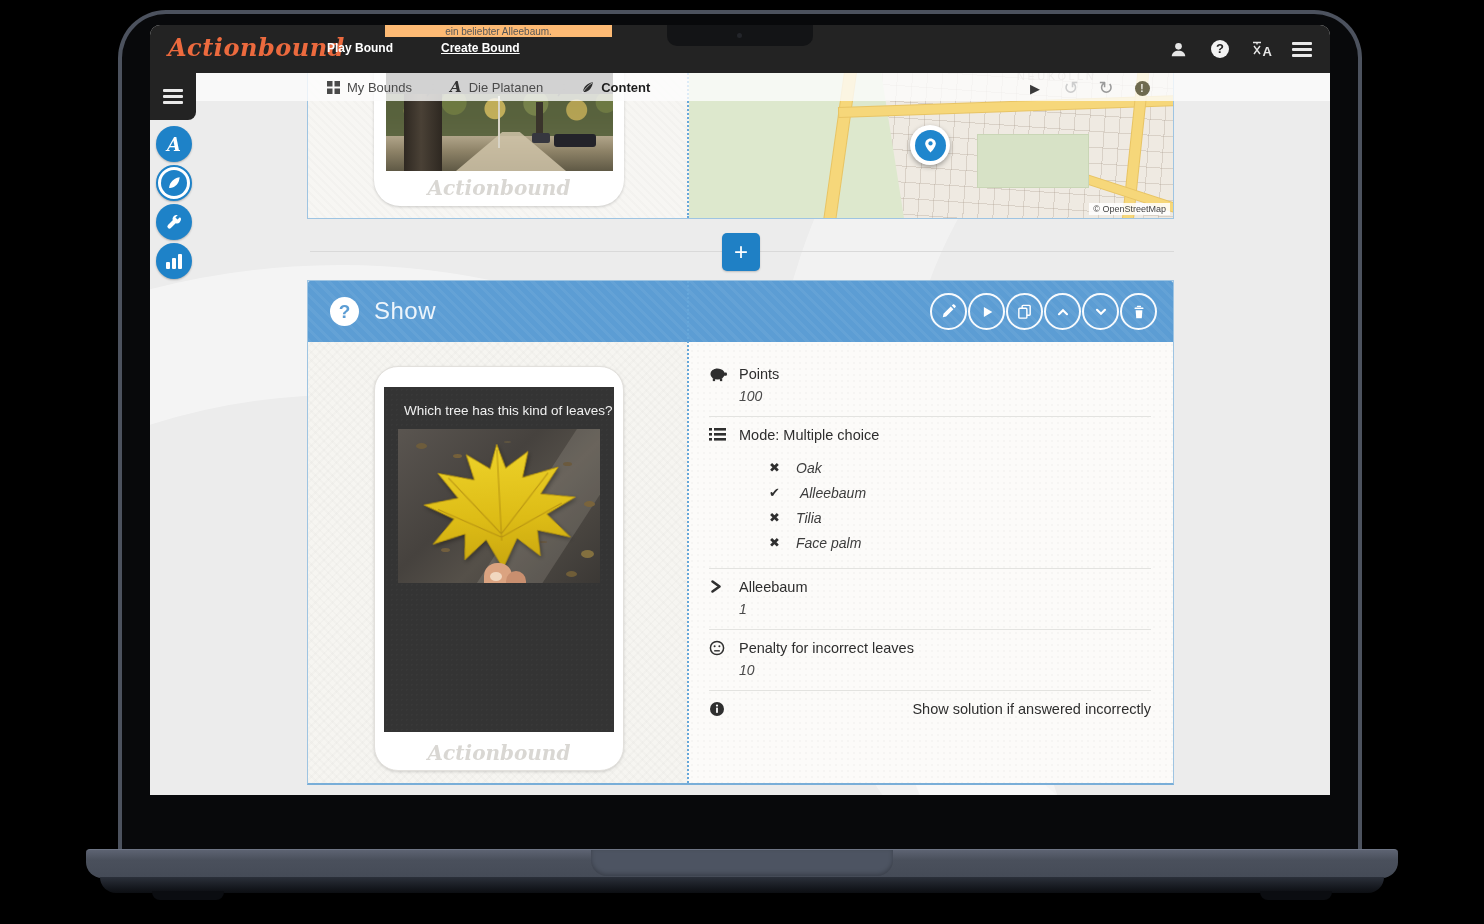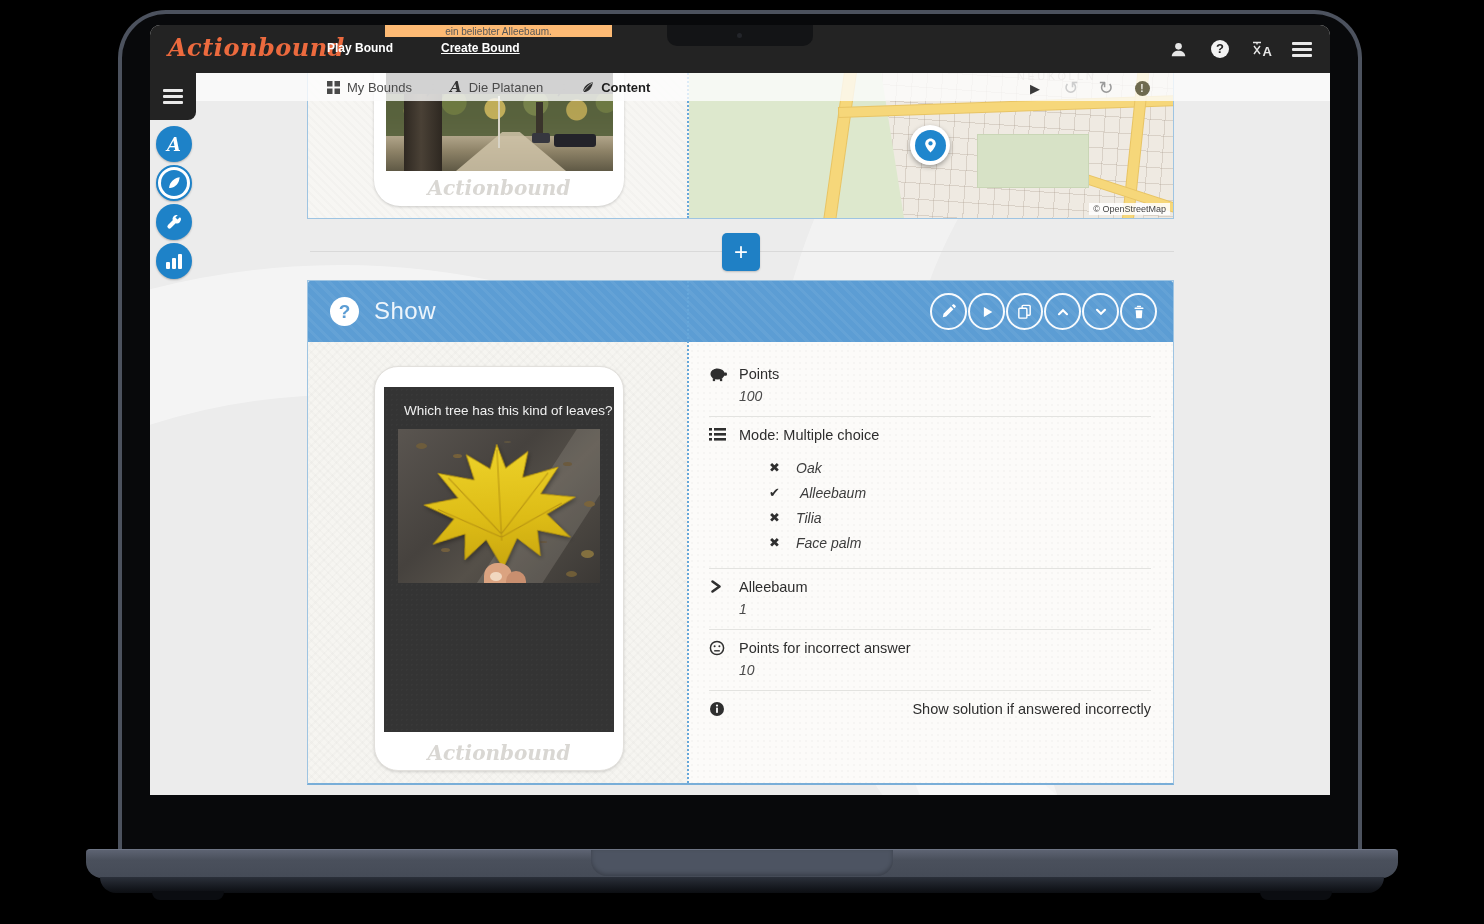--- a/index.html
+++ b/index.html
@@ -509,21 +509,21 @@
           <div class="srow">
             <span class="sicon">
               <svg width="16" height="16" viewBox="0 0 16 16">
                 <circle cx="8" cy="8" r="6.6" fill="none" stroke="#2f2f2f" stroke-width="1.5"></circle>
                 <circle cx="5.6" cy="6.3" r="1" fill="#2f2f2f"></circle>
                 <circle cx="10.4" cy="6.3" r="1" fill="#2f2f2f"></circle>
                 <path d="M5.2 10.8h5.6" stroke="#2f2f2f" stroke-width="1.4"></path>
               </svg>
             </span>
             <div class="stext">
-              <div class="slabel">Points for incorrect answer</div>
+              <div class="slabel">Penalty for incorrect leaves</div>
               <div class="svalue">10</div>
             </div>
           </div>
 
           <div class="srow last">
             <span class="sicon">
               <svg width="16" height="16" viewBox="0 0 16 16">
                 <circle cx="8" cy="8" r="7" fill="#2f2f2f"></circle>
                 <circle cx="8" cy="4.6" r="1.1" fill="#fff"></circle>
                 <rect x="7.1" y="6.6" width="1.8" height="5.4" rx=".7" fill="#fff"></rect>

